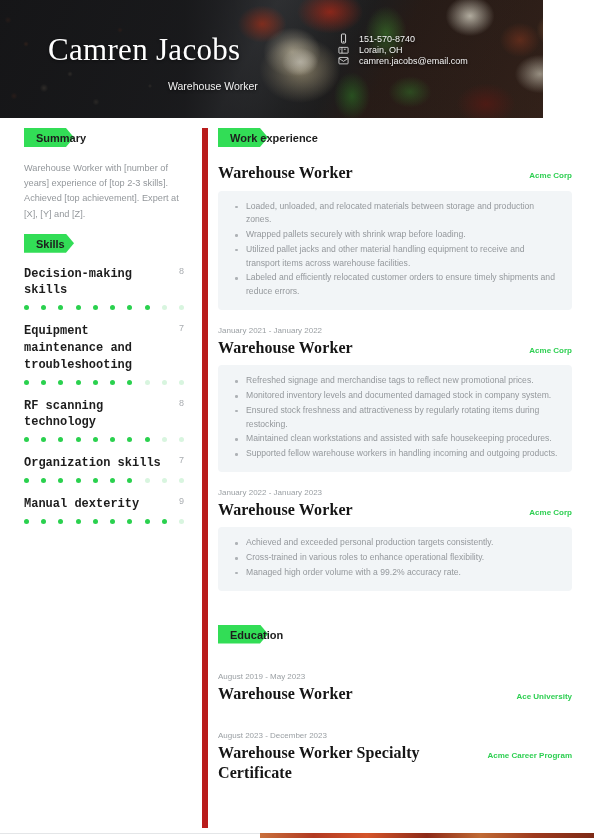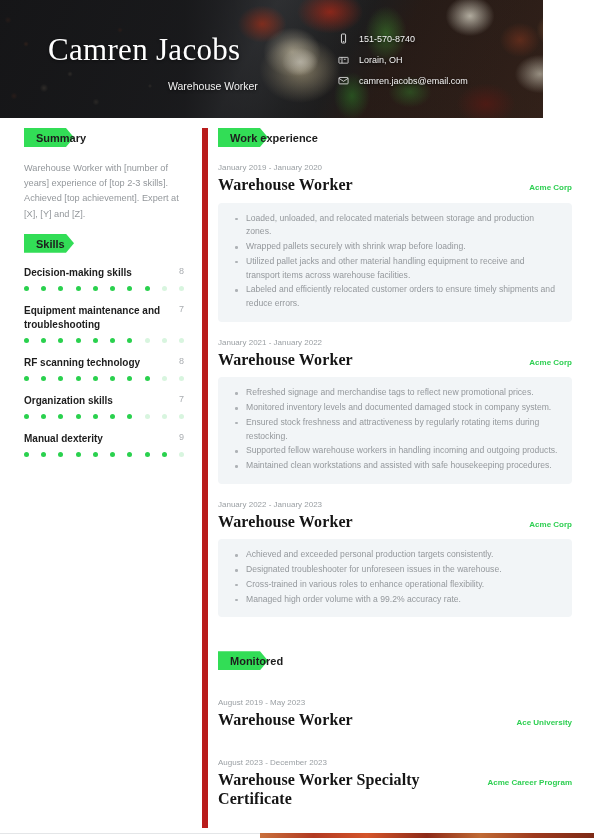--- a/index.html
+++ b/index.html
@@ -84,21 +84,21 @@
     color: #f2f2f2;
     text-shadow: 0 1px 3px rgba(0,0,0,0.6);
   }
 
   .contacts {
     position: absolute;
     left: 338px;
     top: 33px;
     display: flex;
     flex-direction: column;
-    gap: 10px;
+    gap: 0;
   }
 
   .contact-row {
     display: flex;
     align-items: center;
     gap: 10px;
     font-size: 9px;
     color: #f4f4f4;
     text-shadow: 0 1px 3px rgba(0,0,0,0.75);
   }
@@ -174,24 +174,25 @@
   .skill { margin-top: 13px; }
 
   .skill-top {
     display: flex;
     justify-content: space-between;
     align-items: flex-start;
     gap: 8px;
   }
 
   .skill-name {
-    font-size: 10px;
+    font-size: 12px;
     font-weight: 700;
     color: #1d1d1d;
     line-height: 1.4;
+    font-family: Liberation Mono, monospace;
   }
 
   .skill-score {
     font-size: 9px;
     color: #a9adb1;
     flex: 0 0 auto;
     line-height: 1.3;
   }
 
   .dots {
@@ -458,21 +459,20 @@
 
   <div class="main">
 
     <div class="section">
       <div class="tag-heading">
         <span class="tag-shape"></span>
         <span class="tag-label">Work experience</span>
       </div>
       <div id="work-list">
           <div class="entry">
-            <div class="entry-date">January 2019 - January 2020</div>
             <div class="entry-head">
               <div class="entry-title">Warehouse Worker</div>
               <div class="entry-org">Acme Corp</div>
             </div>
             <div class="entry-card">
               <ul>
                 <li>Loaded, unloaded, and relocated materials between storage and production zones.</li>
                 <li>Wrapped pallets securely with shrink wrap before loading.</li>
                 <li>Utilized pallet jacks and other material handling equipment to receive and transport items across warehouse facilities.</li>
                 <li>Labeled and efficiently relocated customer orders to ensure timely shipments and reduce errors.</li>
@@ -483,47 +483,46 @@
             <div class="entry-date">January 2021 - January 2022</div>
             <div class="entry-head">
               <div class="entry-title">Warehouse Worker</div>
               <div class="entry-org">Acme Corp</div>
             </div>
             <div class="entry-card">
               <ul>
                 <li>Refreshed signage and merchandise tags to reflect new promotional prices.</li>
                 <li>Monitored inventory levels and documented damaged stock in company system.</li>
                 <li>Ensured stock freshness and attractiveness by regularly rotating items during restocking.</li>
+                <li>Maintained clean workstations and assisted with safe housekeeping procedures.</li>
                 <li>Supported fellow warehouse workers in handling incoming and outgoing products.</li>
-                <li>Maintained clean workstations and assisted with safe housekeeping procedures.</li>
               </ul>
             </div>
           </div>
           <div class="entry">
             <div class="entry-date">January 2022 - January 2023</div>
             <div class="entry-head">
               <div class="entry-title">Warehouse Worker</div>
               <div class="entry-org">Acme Corp</div>
             </div>
             <div class="entry-card">
               <ul>
                 <li>Achieved and exceeded personal production targets consistently.</li>
-                <li>Designated troubleshooter for unforeseen issues in the warehouse.</li>
                 <li>Cross-trained in various roles to enhance operational flexibility.</li>
                 <li>Managed high order volume with a 99.2% accuracy rate.</li>
               </ul>
             </div>
           </div>
         </div>
     </div>
 
     <div class="section edu-section">
       <div class="tag-heading">
         <span class="tag-shape"></span>
-        <span class="tag-label">Monitored</span>
+        <span class="tag-label">Education</span>
       </div>
       <div id="edu-list">
           <div class="entry edu-entry">
             <div class="entry-date">August 2019 - May 2023</div>
             <div class="entry-head">
               <div class="entry-title">Warehouse Worker</div>
               <div class="entry-org">Ace University</div>
             </div>
           </div>
           <div class="entry edu-entry">

